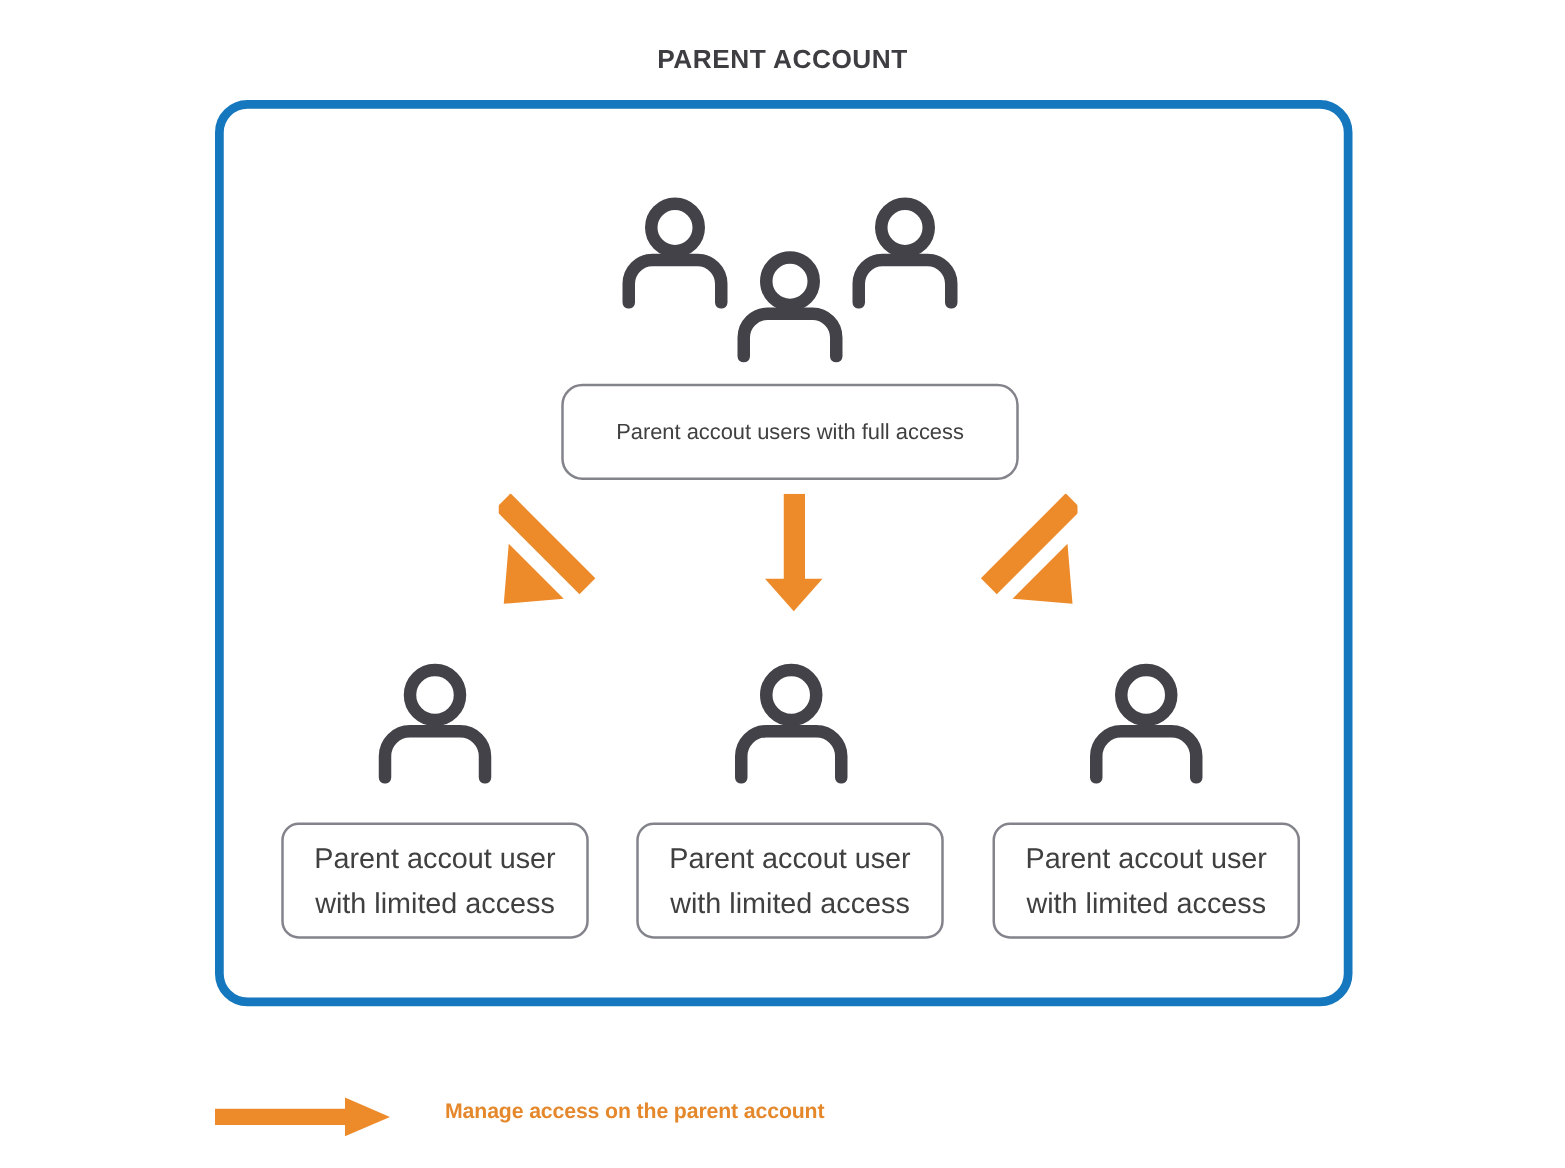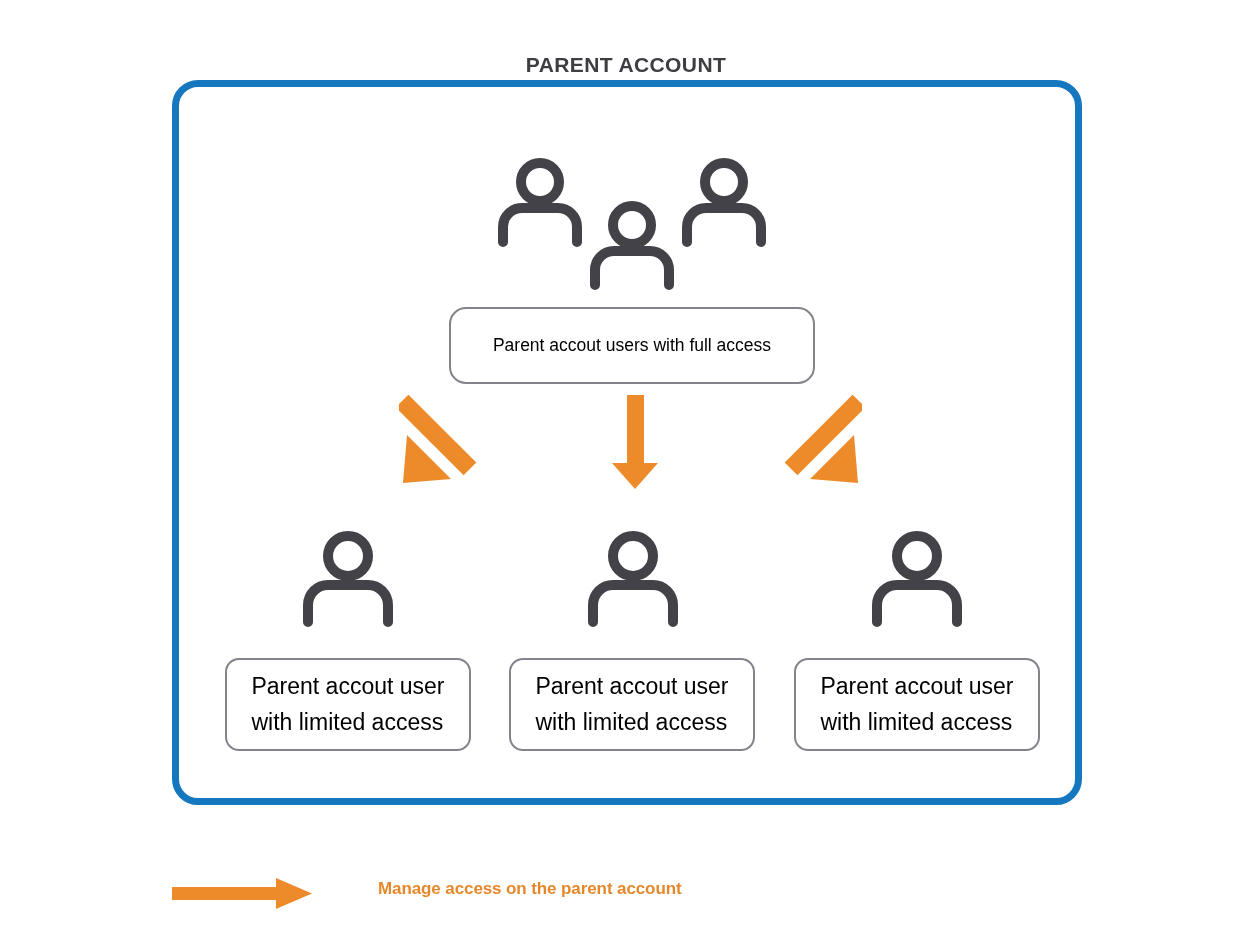--- a/index.html
+++ b/index.html
@@ -12,21 +12,21 @@
     height: 934px;
     position: relative;
     font-family: "Liberation Sans", sans-serif;
     overflow: hidden;
   }
 
   
   .page-title {
     position: absolute;
     left: 0;
-    top: 53px;
+    top: 36px;
     width: 1252px;
     text-align: center;
     font-size: 21px;
     font-weight: bold;
     letter-spacing: 0.4px;
     color: #3d3d42;
     font-family: "Liberation Sans", sans-serif;
   }
 
   
@@ -69,22 +69,22 @@
   
   .label-box {
     position: absolute;
     box-sizing: border-box;
     border: 2px solid #83838c;
     border-radius: 17px;
     background: #ffffff;
     display: flex;
     align-items: center;
     justify-content: center;
-    text-align: left;
-    color: #000000;
+    text-align: center;
+    color: #404040;
     font-family: "Liberation Sans", sans-serif;
   }
   .label-top {
     left: 442px;
     top: 300px;
     width: 366px;
     height: 77px;
     font-size: 17.5px;
     line-height: 1.25;
   }
@@ -117,21 +117,21 @@
     width: 700px;
     height: 46px;
   }
   .legend-arrow {
     position: absolute;
     left: 0px;
     top: 6px;
   }
   .legend-text {
     position: absolute;
-    left: 206px;
+    left: 184px;
     top: 9px;
     font-size: 17px;
     font-weight: bold;
     color: #e5882c;
     letter-spacing: -0.1px;
     font-family: "Liberation Sans", sans-serif;
   }
 </style>
 </head>
 <body>

